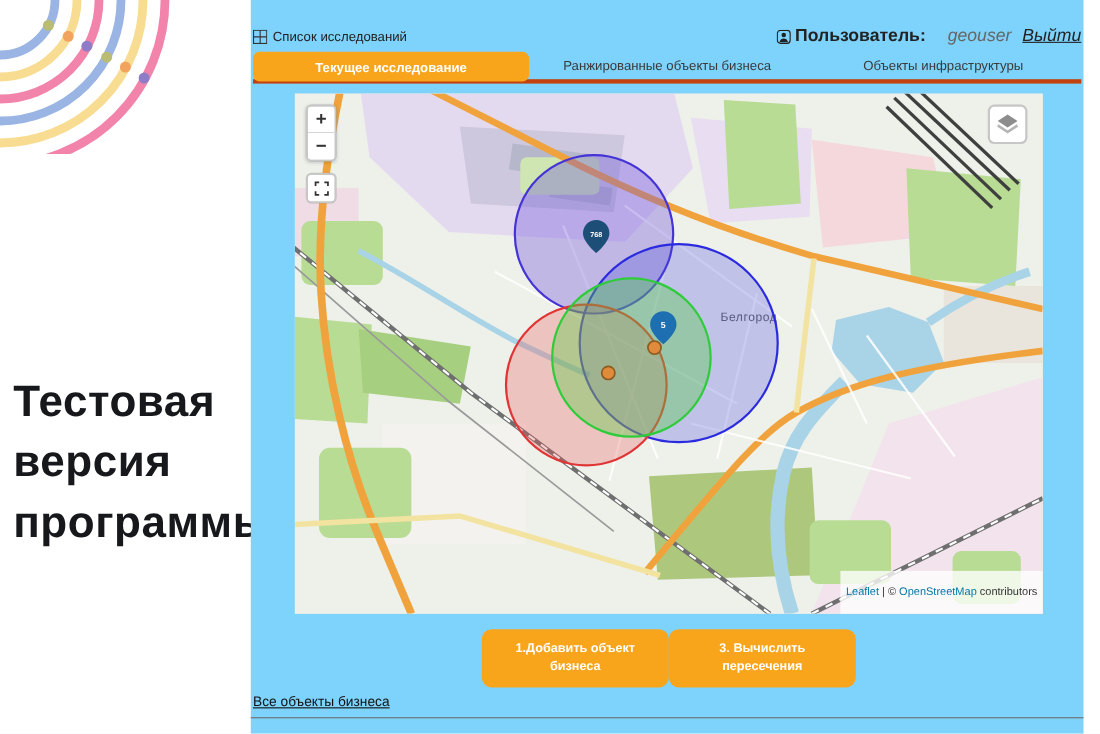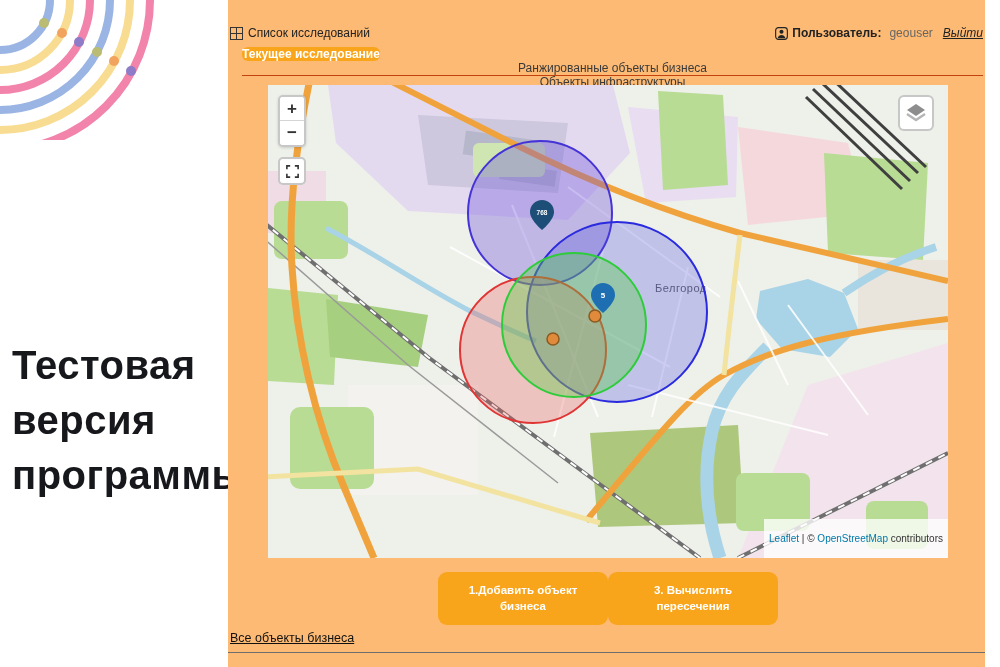--- a/index.html
+++ b/index.html
@@ -9,33 +9,33 @@
 
   
   .deco { position:absolute; left:0; top:0; width:175px; height:140px; }
 
   
   .watermark { position:absolute; left:12px; top:338px; width:260px;
                font-size:40px; font-weight:800; line-height:1.37; color:#17181c;
                letter-spacing:0.5px; }
 
   
-  .panel { position:absolute; left:228px; top:0; width:757px; height:667px; background:#fdba74; }
+  .panel { position:absolute; left:228px; top:0; width:757px; height:667px; background:#7dd3fc; }
 
   .topbar { position:absolute; left:2px; right:2px; top:24px; height:18px;
             display:flex; justify-content:space-between; align-items:center;
             font-size:12px; color:#222; }
   .topbar-left { display:flex; align-items:center; gap:5px; cursor:pointer; }
-  .topbar-right { display:flex; align-items:center; gap:4px; font-size:12px; }
+  .topbar-right { display:flex; align-items:center; gap:4px; font-size:16px; }
   .user-prefix { font-weight:600; }
-  .username { color:#666; margin-left:4px; }
+  .username { font-style:italic; color:#666; margin-left:16px; }
   .logout { font-style:italic; text-decoration:underline; color:#222; margin-left:6px; cursor:pointer;text-align:right; }
 
-  .tabs { position:absolute; left:14px; right:2px; top:47px; height:29px;
-          display:flex; border-bottom:1px solid #c2410c;flex-direction:column; }
+  .tabs { position:absolute; left:2px; right:2px; top:47px; height:29px;
+          display:flex; border-bottom:4px solid #c2410c; }
   .tab { flex:1; display:flex; align-items:center; justify-content:center;
          font-size:12px; color:#3a3a3a; cursor:pointer; }
   .tab.active { background:var(--accent,#F9A51C); color:#fff; font-weight:700;
                 border-radius:6px; height:27px; align-self:flex-start; }
 
   .map-wrap { position:absolute; left:40px; top:85px; width:680px; height:473px;
               overflow:hidden; background:#eef0ea; }
   .map-svg { position:absolute; left:0; top:0; }
 
   .leaflet-zoom { position:absolute; left:10px; top:10px; width:28px;

